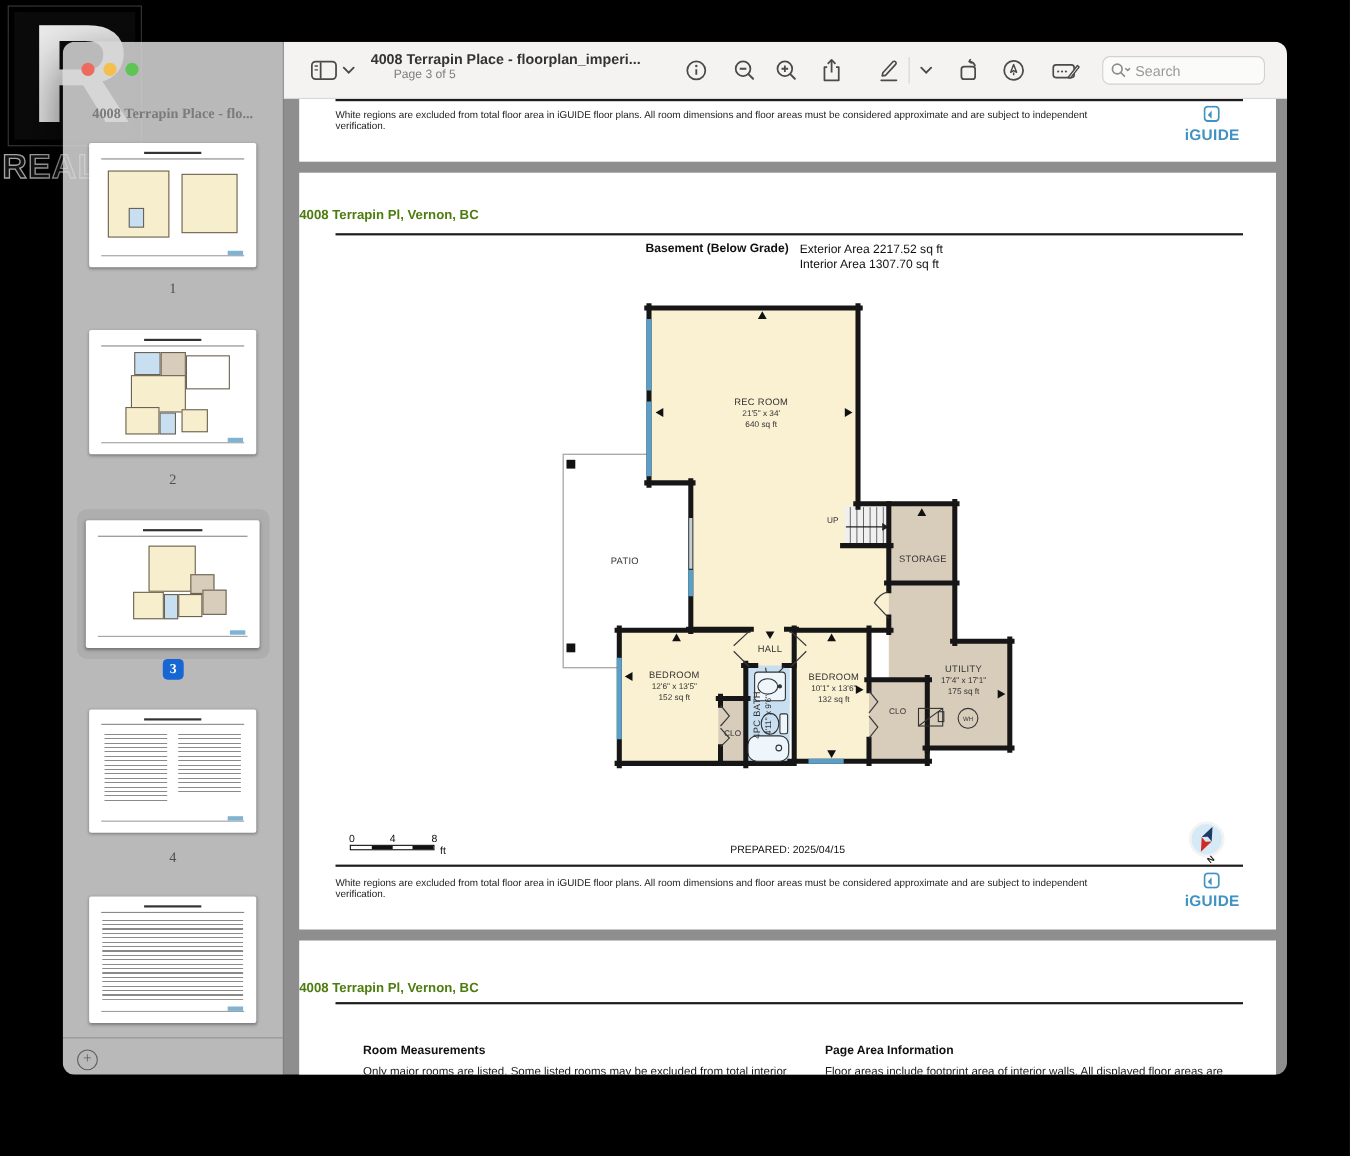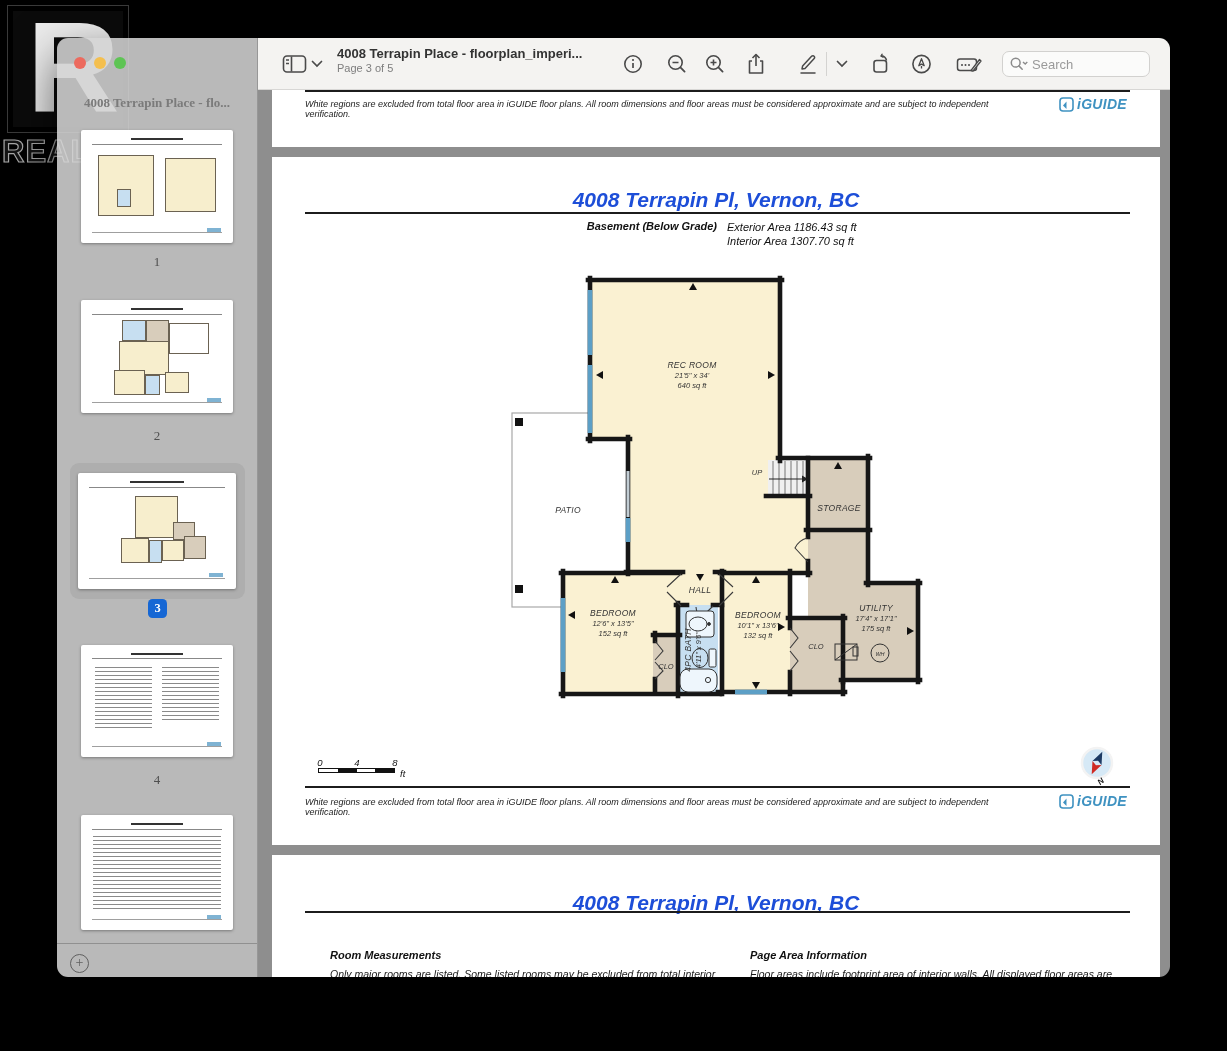--- a/index.html
+++ b/index.html
@@ -36,36 +36,36 @@
   .mini-brand { position:absolute; bottom:10%; right:8%; width:14px; height:4px; background:#7fb3d3; }
   .mini-lines { position:absolute; background:repeating-linear-gradient(to bottom,#8a8a8a 0 1px,#fff 1px 4px); }
 
   
   .rightcol { flex:1; display:flex; flex-direction:column; min-width:0; }
   .toolbar { height:52px; background:#f4f3f1; border-bottom:1px solid #d8d7d5; position:relative; flex:none; }
   .tb { position:absolute; top:50%; transform:translateY(-50%); display:flex; align-items:center; justify-content:center; color:#4a4a4a; }
   .tb svg { display:block; }
   .titleblock { position:absolute; left:79px; top:8px; }
   .t1 { font-size:13px; font-weight:bold; color:#333; white-space:nowrap; }
-  .t2 { font-size:11px; color:#7e7e7e; margin-top:1px; }
+  .t2 { font-size:11px; color:#7e7e7e; margin-top:1px;margin-left:21px; }
   .search { position:absolute; left:744px; top:13px; width:148px; height:26px; background:#fbfbfa; border:1px solid #d2d1cf; border-radius:7px; display:flex; align-items:center; padding:0 7px; gap:4px; }
   .search input { border:none; outline:none; background:transparent; font-size:13px; color:#333; width:100px; font-family:"Liberation Sans",sans-serif; }
   .search input::placeholder { color:#9a9a9a; }
 
-  .content { flex:1; background:#8e8e8e; position:relative; overflow:hidden;font-style:italic; }
+  .content { flex:1; background:#8e8e8e; position:relative; overflow:hidden; }
   .page { position:absolute; left:14px; width:888px; background:#fff; }
   .page-prev { top:0; height:57px; }
   .page-main { top:67px; height:688px; }
   .page-next { top:765px; height:230px; }
 
   .rule { position:absolute; left:33px; right:30px; height:2px; background:#1c1c1c; }
   .smalltext { font-size:9px; color:#222; }
-  .iguide { position:absolute; display:flex; align-items:center; gap:3px; color:#3f92c1; font-weight:bold; font-size:14px; letter-spacing:.3px; }
-
-  .addr { position:absolute; left:0; right:0; text-align:center; font-size:21px; font-weight:bold; color:#1d4ed8; }
+  .iguide { position:absolute; display:flex; align-items:center; gap:3px; color:#3f92c1; font-weight:bold; font-size:14px; letter-spacing:.3px;flex-direction:column; }
+
+  .addr { position:absolute; left:0; right:0; text-align:left; font-size:12px; font-weight:bold; color:#4d7c0f; }
   .subtitle { position:absolute; left:0; right:0; top:63px; display:flex; font-size:11px; color:#111; }
   .sub-l { width:445px; text-align:right; font-weight:bold; }
   .sub-r { padding-left:10px; line-height:14px; }
 
   .scalebar { position:absolute; left:46px; top:600px; width:110px; font-size:9.5px; color:#111; }
   .sb-nums { position:relative; height:10px; width:77px; }
   .sb-nums span { position:absolute; transform:translateX(-50%); }
   .sb-bar { width:77px; height:5px; border:1px solid #111; display:flex; margin-top:1px; }
   .sb-bar i { flex:1; } .sb-bar i:nth-child(2),.sb-bar i:nth-child(4){ background:#111; }
   .sb-ft { position:absolute; left:82px; top:11px; }
@@ -276,21 +276,21 @@
           <span>iGUIDE</span>
         </div>
       </div>
 
       <div class="page page-main">
         <div class="addr" style="top:31px;">4008 Terrapin Pl, Vernon, BC</div>
         <div class="rule" style="top:55px;"></div>
         <div class="subtitle">
           <div class="sub-l">Basement (Below Grade)</div>
           <div class="sub-r">
-            <div>Exterior Area 1186.43 sq ft</div>
+            <div>Exterior Area 2217.52 sq ft</div>
             <div>Interior Area 1307.70 sq ft</div>
           </div>
         </div>
 
         <svg class="fp" width="420" height="432" viewBox="0 0 420 432">
 
           <rect x="7" y="138" width="116" height="194" fill="#ffffff" stroke="#a8a8a8" stroke-width="1.2"></rect>
           <rect x="10" y="143" width="8" height="8" fill="#111"></rect>
           <rect x="10" y="310" width="8" height="8" fill="#111"></rect>
 
@@ -406,20 +406,21 @@
             <span style="left:77px;">8</span>
           </div>
           <div class="sb-bar">
               <i></i>
               <i></i>
               <i></i>
               <i></i>
             </div>
           <div class="sb-ft">ft</div>
         </div>
+        <div class="prepared">PREPARED: 2025/04/15</div>
         <div class="compass">
           <svg width="38" height="38" viewBox="0 0 38 38">
             <circle cx="19" cy="17" r="15" fill="#d6e9f6" stroke="#f3f3f3" stroke-width="2.5"></circle>
             <g transform="rotate(25 19 17)">
               <path d="M19,4.5 L24,17 L19,14.5 L14,17 Z" fill="#1d3a63"></path>
               <path d="M19,29.5 L24,17 L19,19.5 L14,17 Z" fill="#cf2b24"></path>
             </g>
           </svg>
           <div class="compass-n">N</div>
         </div>

